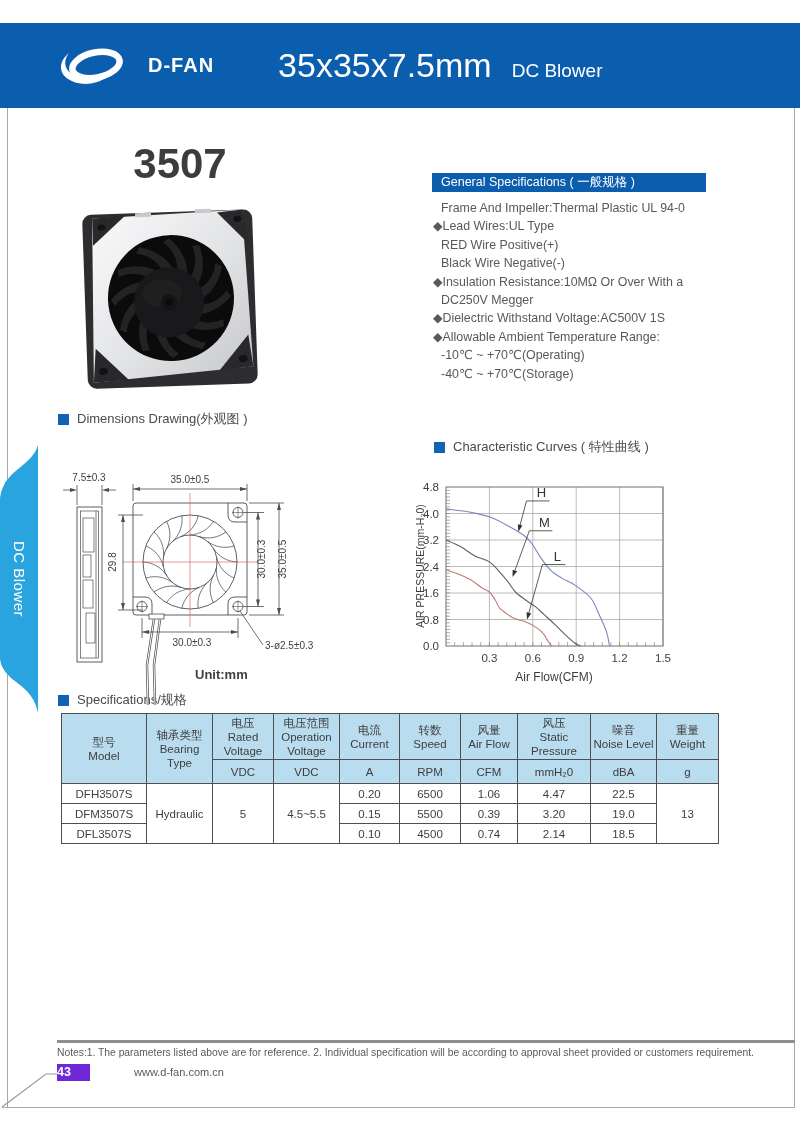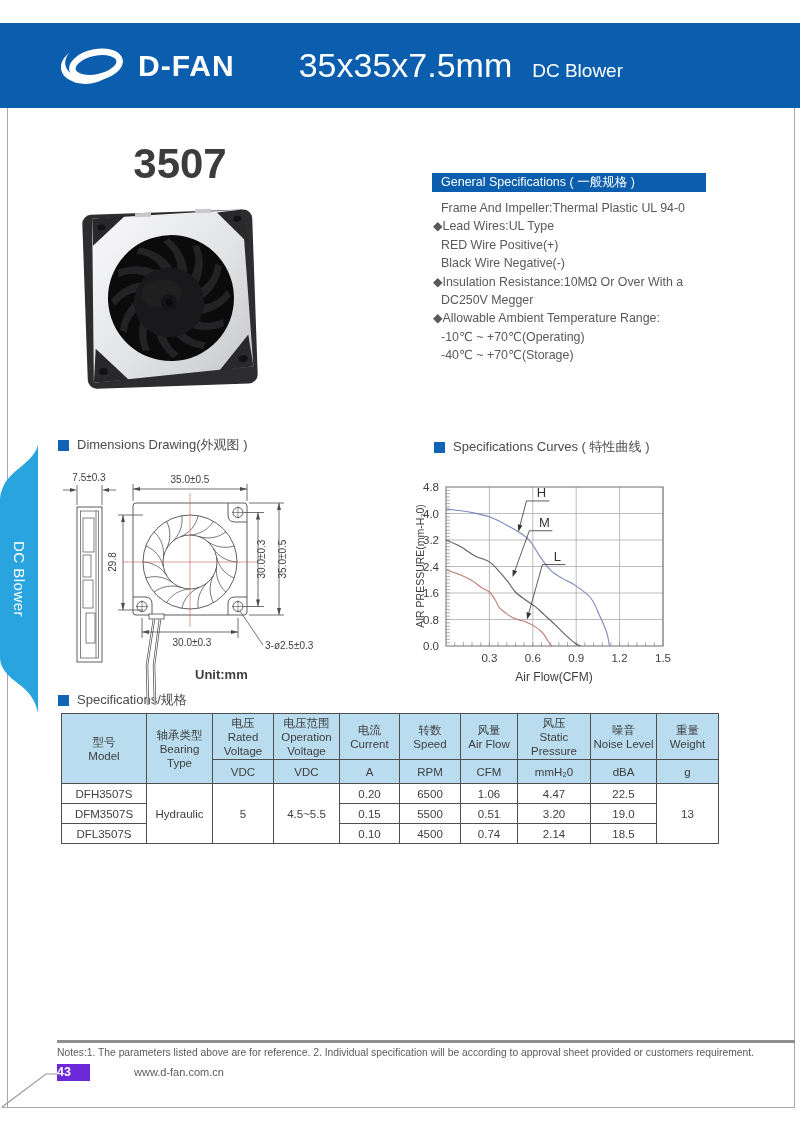--- a/index.html
+++ b/index.html
@@ -2,21 +2,21 @@
 <html><head>
 <meta charset="utf-8">
 <style>
   html,body{margin:0;padding:0;background:#e8e8e8;}
   .page{position:relative;width:800px;height:1131px;background:#ffffff;overflow:hidden;
         font-family:"Liberation Sans","DejaVu Sans",sans-serif;color:#4a4a4a;}
   
   .header{position:absolute;left:0;top:23px;width:800px;height:85px;background:#0b5dad;
           display:flex;align-items:center;}
   .logo-wrap{display:flex;align-items:center;margin-left:56px;}
-  .brand-name{color:#fff;font-size:30px;font-weight:bold;letter-spacing:1px;margin-left:14px;}
+  .brand-name{color:#fff;font-size:20px;font-weight:bold;letter-spacing:1px;margin-left:24px;}
   .title-wrap{display:flex;align-items:baseline;margin-left:64px;text-align:center;}
   .size-title{color:#fff;font-size:34px;font-weight:normal;}
   .type-title{color:#fff;font-size:19px;margin-left:20px;}
   
   .border-left{position:absolute;left:7px;top:108px;width:1px;height:999px;background:#a8a8a8;}
   .border-right{position:absolute;left:794px;top:108px;width:1px;height:999px;background:#a8a8a8;}
   .border-bottom{position:absolute;left:2px;top:1107px;width:793px;height:1px;background:#a8a8a8;}
   
   .side-tab{position:absolute;left:0;top:445px;width:38px;height:268px;}
   .side-tab .tab-label{position:absolute;top:50%;left:50%;transform:translate(-50%,-50%) rotate(90deg);
@@ -131,32 +131,33 @@
   </svg>
 
   <div class="gs-bar">General Specifications ( 一般规格 )</div>
   <div class="gs-list">
     <div class="cont">Frame And Impeller:Thermal Plastic UL 94-0</div>
     <div>◆Lead Wires:UL Type</div>
     <div class="cont">RED Wire Positive(+)</div>
     <div class="cont">Black Wire Negative(-)</div>
     <div>◆Insulation Resistance:10MΩ Or Over With a</div>
     <div class="cont">DC250V Megger</div>
+    <div>◆Dielectric Withstand Voltage:AC500V 1S</div>
     <div>◆Allowable Ambient Temperature Range:</div>
     <div class="cont">-10℃ ~ +70℃(Operating)</div>
     <div class="cont">-40℃ ~ +70℃(Storage)</div>
   </div>
 
-  <div class="section-h" style="left:58px;top:436px;">
+  <div class="section-h" style="left:58px;top:410px;">
     <span class="sq"></span>
     <span>Dimensions Drawing(外观图 )</span>
   </div>
   <div class="section-h" style="left:434px;top:438px;">
     <span class="sq"></span>
-    <span>Specifications Curves ( 特性曲线 )</span>
+    <span>Characteristic Curves ( 特性曲线 )</span>
   </div>
   <div class="section-h" style="left:58px;top:691px;">
     <span class="sq"></span>
     <span>Specifications/规格</span>
   </div>
 
   <svg class="dim-svg" width="360" height="255" viewBox="0 0 360 255">
     <g stroke="#4d4d4d" stroke-width="0.9" fill="none">
       <rect x="27" y="52" width="25" height="155"></rect>
       <rect x="30.5" y="56" width="18" height="147" stroke-width="0.7"></rect>
@@ -470,21 +471,21 @@
         <td>6500</td>
         <td>1.06</td>
         <td>4.47</td>
         <td>22.5</td>
         <td rowspan="3">13</td>
       </tr>
       <tr>
         <td>DFM3507S</td>
         <td>0.15</td>
         <td>5500</td>
-        <td>0.51</td>
+        <td>0.39</td>
         <td>3.20</td>
         <td>19.0</td>
       </tr>
       <tr>
         <td>DFL3507S</td>
         <td>0.10</td>
         <td>4500</td>
         <td>0.74</td>
         <td>2.14</td>
         <td>18.5</td>

